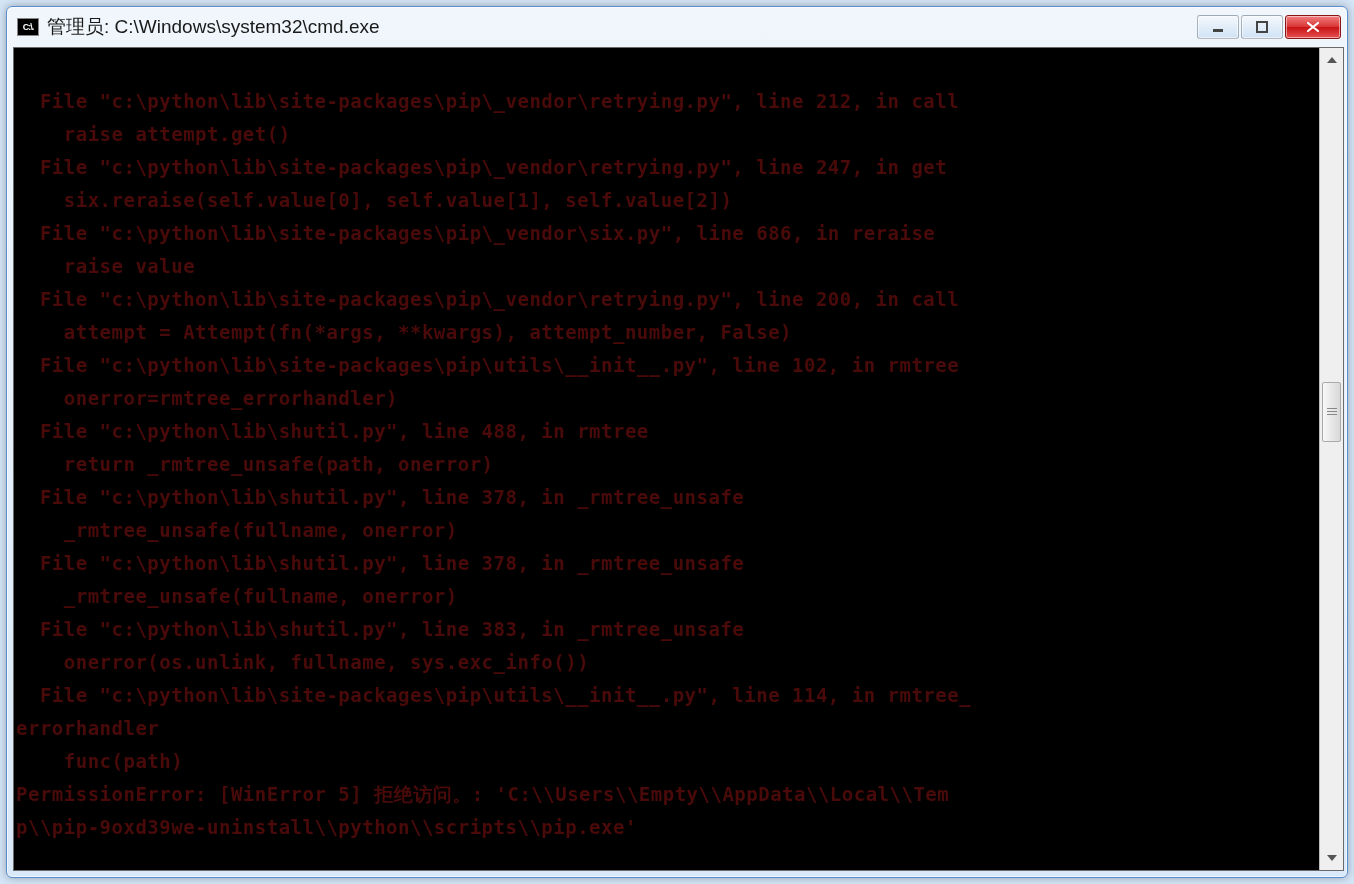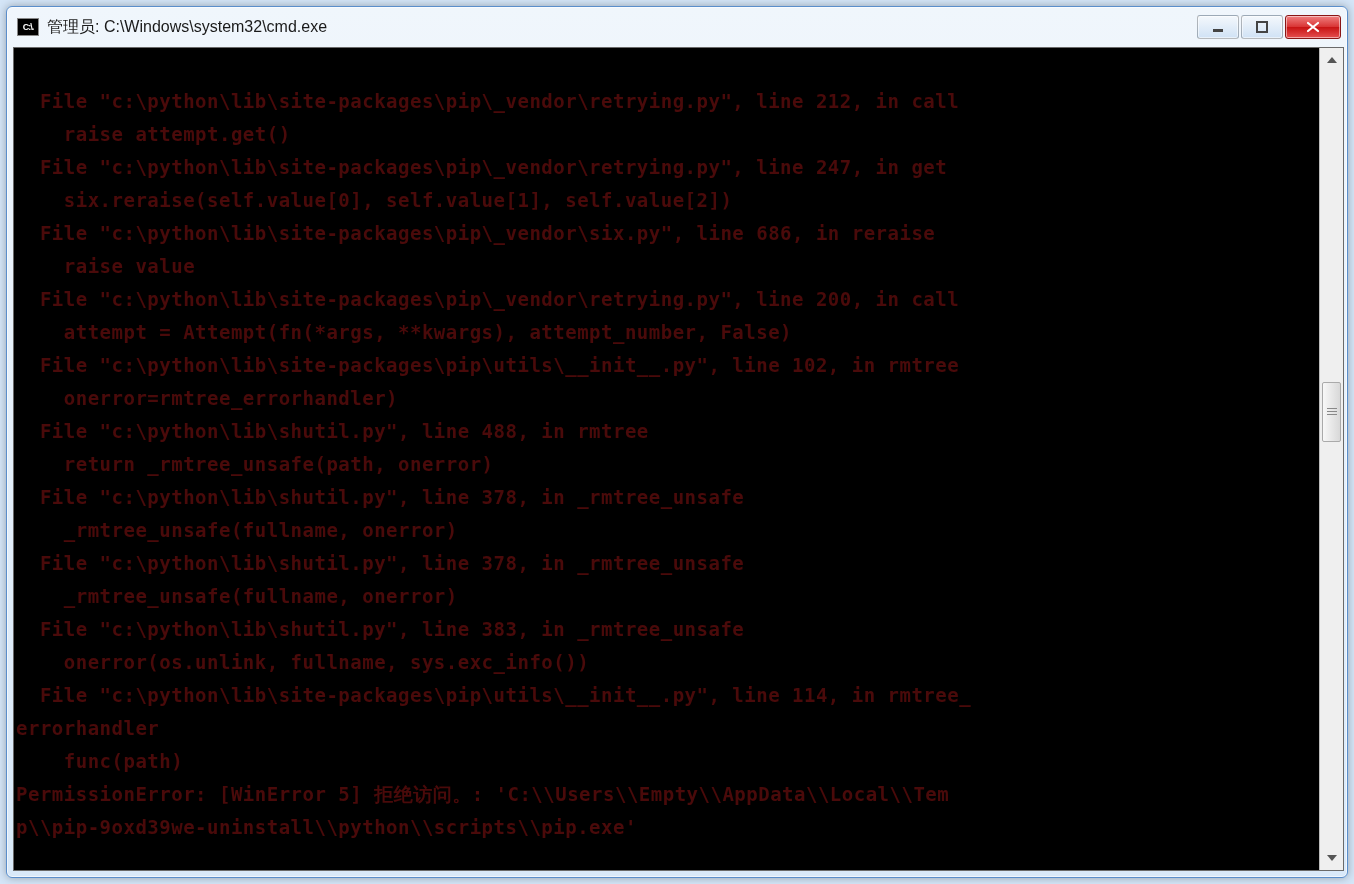--- a/index.html
+++ b/index.html
@@ -37,21 +37,21 @@
       margin-right: 8px;
       display: flex;
       align-items: center;
       justify-content: center;
       font-size: 9px;
       font-weight: bold;
       color: #fff;
       letter-spacing: -1px;
     }
     .title-text {
-      font-size: 16px;
+      font-size: 19px;
       color: #1a1a1a;
       flex: 1;
     }
     .window-controls {
       display: flex;
       gap: 2px;
     }
     .win-btn {
       width: 42px;
       height: 24px;

